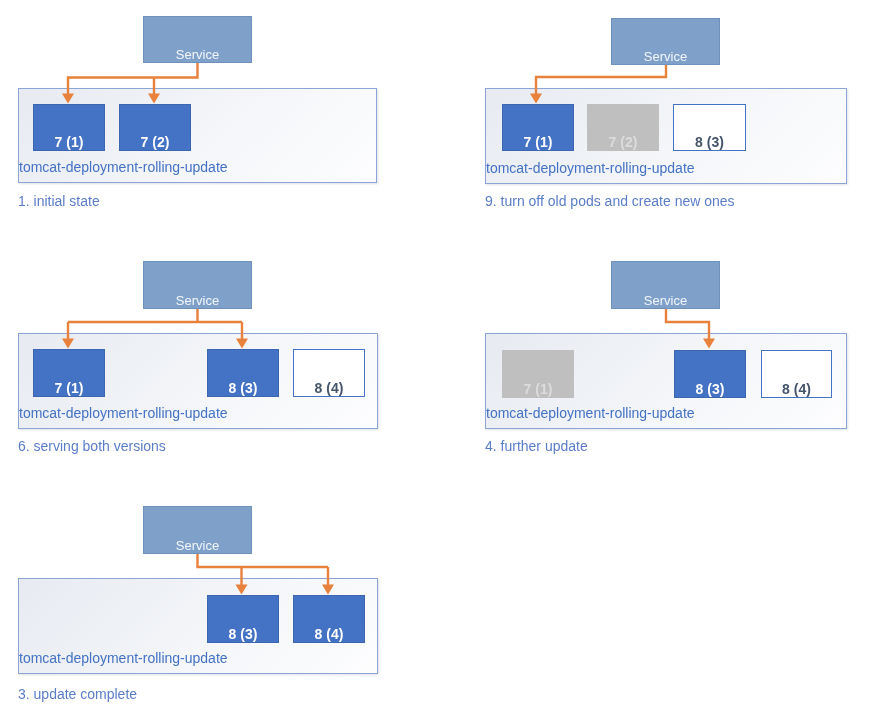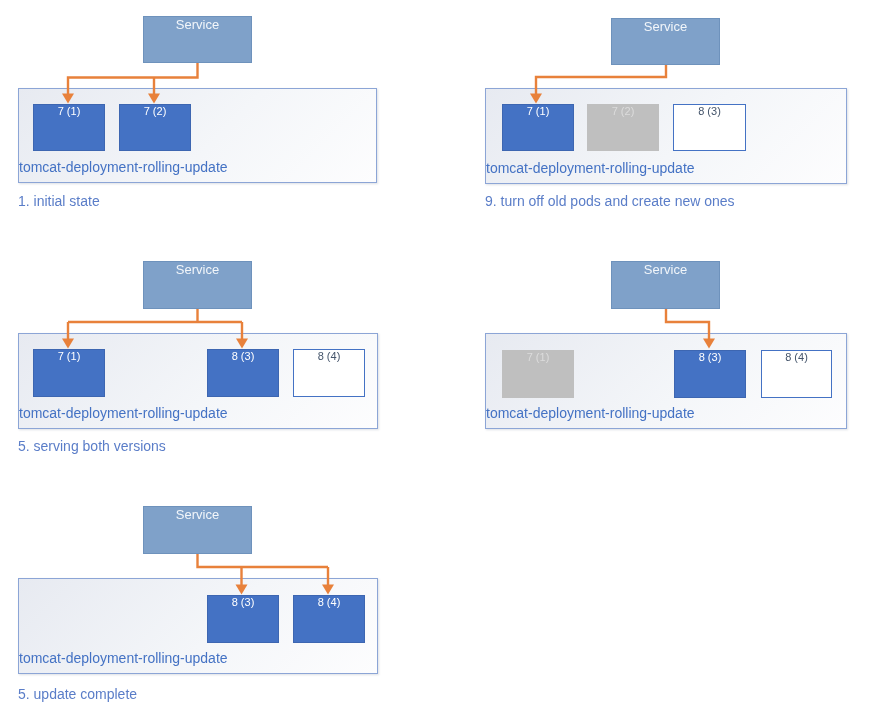--- a/index.html
+++ b/index.html
@@ -3,33 +3,34 @@
 <meta charset="utf-8">
 <style>
   html,body{margin:0;padding:0;background:#ffffff;}
   .canvas{
     position:relative;width:870px;height:718px;background:#ffffff;overflow:hidden;
     font-family:"Liberation Sans", sans-serif;
   }
   .stage{position:absolute;inset:0;pointer-events:none;}
   .service{
     position:absolute;background:#7FA1C9;border:1px solid #6E92BC;
-    display:flex;align-items:flex-start;justify-content:center;
+    display:flex;align-items:flex-end;justify-content:center;
     color:#F2F6FA;font-size:13px;box-sizing:border-box;
   }
   .deployment{
     position:absolute;box-sizing:border-box;
     border:1px solid #8CA5D6;
     background:linear-gradient(135deg,#E7EAF1 0%,#F4F6F9 55%,#FDFDFE 100%);
     box-shadow:1px 1px 2px rgba(120,130,150,0.25);
   }
   .pod{
     position:absolute;box-sizing:border-box;
-    display:flex;align-items:flex-start;justify-content:center;
-    font-size:11px;
+    display:flex;align-items:flex-end;justify-content:center;
+    font-size:14px;
+    font-weight:bold;
   }
   .pod.running{background:#4472C4;border:1px solid #3D66B1;color:#FFFFFF;}
   .pod.terminated{background:#BFBFBF;border:1px solid #BFBFBF;color:#DCDCDC;}
   .pod.creating{background:#FFFFFF;border:1.5px solid #4472C4;color:#44546A;}
   .dep-label{
     position:absolute;left:0;right:0;bottom:7px;text-align:left;
     color:#4472C4;font-size:14px;line-height:16px;
   }
   .caption{
     position:absolute;color:#5A7DC8;font-size:14px;line-height:17px;
@@ -87,55 +88,56 @@
         <span>7 (1)</span>
       </div>
       <div class="pod running" style="left:188px;top:15px;width:72px;height:48px">
         <span>8 (3)</span>
       </div>
       <div class="pod creating" style="left:274px;top:15px;width:72px;height:48px">
         <span>8 (4)</span>
       </div>
       <div class="dep-label">tomcat-deployment-rolling-update</div>
     </div>
-    <div class="caption" style="left:18px;top:438px;width:360px">5. serving both versions</div>
+    <div class="caption" style="left:18px;top:438px;width:360px">6. serving both versions</div>
   </div>
 
   <div class="stage">
     <div class="service" style="left:611px;top:261px;width:109px;height:48px">
       <span>Service</span>
     </div>
     <div class="deployment" style="left:485px;top:333px;width:362px;height:96px">
       <div class="pod terminated" style="left:16px;top:16px;width:72px;height:48px">
         <span>7 (1)</span>
       </div>
       <div class="pod running" style="left:188px;top:16px;width:72px;height:48px">
         <span>8 (3)</span>
       </div>
       <div class="pod creating" style="left:275px;top:16px;width:71px;height:48px">
         <span>8 (4)</span>
       </div>
       <div class="dep-label">tomcat-deployment-rolling-update</div>
     </div>
+    <div class="caption" style="left:485px;top:438px;width:362px">4. further update</div>
   </div>
 
   <div class="stage">
     <div class="service" style="left:143px;top:506px;width:109px;height:48px">
       <span>Service</span>
     </div>
     <div class="deployment" style="left:18px;top:578px;width:360px;height:96px">
       <div class="pod running" style="left:188px;top:16px;width:72px;height:48px">
         <span>8 (3)</span>
       </div>
       <div class="pod running" style="left:274px;top:16px;width:72px;height:48px">
         <span>8 (4)</span>
       </div>
       <div class="dep-label">tomcat-deployment-rolling-update</div>
     </div>
-    <div class="caption" style="left:18px;top:686px;width:360px">5. update complete</div>
+    <div class="caption" style="left:18px;top:686px;width:360px">3. update complete</div>
   </div>
 
   <svg class="arrows" width="870" height="718" viewBox="0 0 870 718">
     <g>
       <path d="M197.5 63 V77.5 H68 V94 M154 77.5 V94"></path>
       <polygon points="62,93.5 74,93.5 68,103.5"></polygon>
       <polygon points="148,93.5 160,93.5 154,103.5"></polygon>
     </g>
     <g>
       <path d="M666 65 V77 H536 V94"></path>

